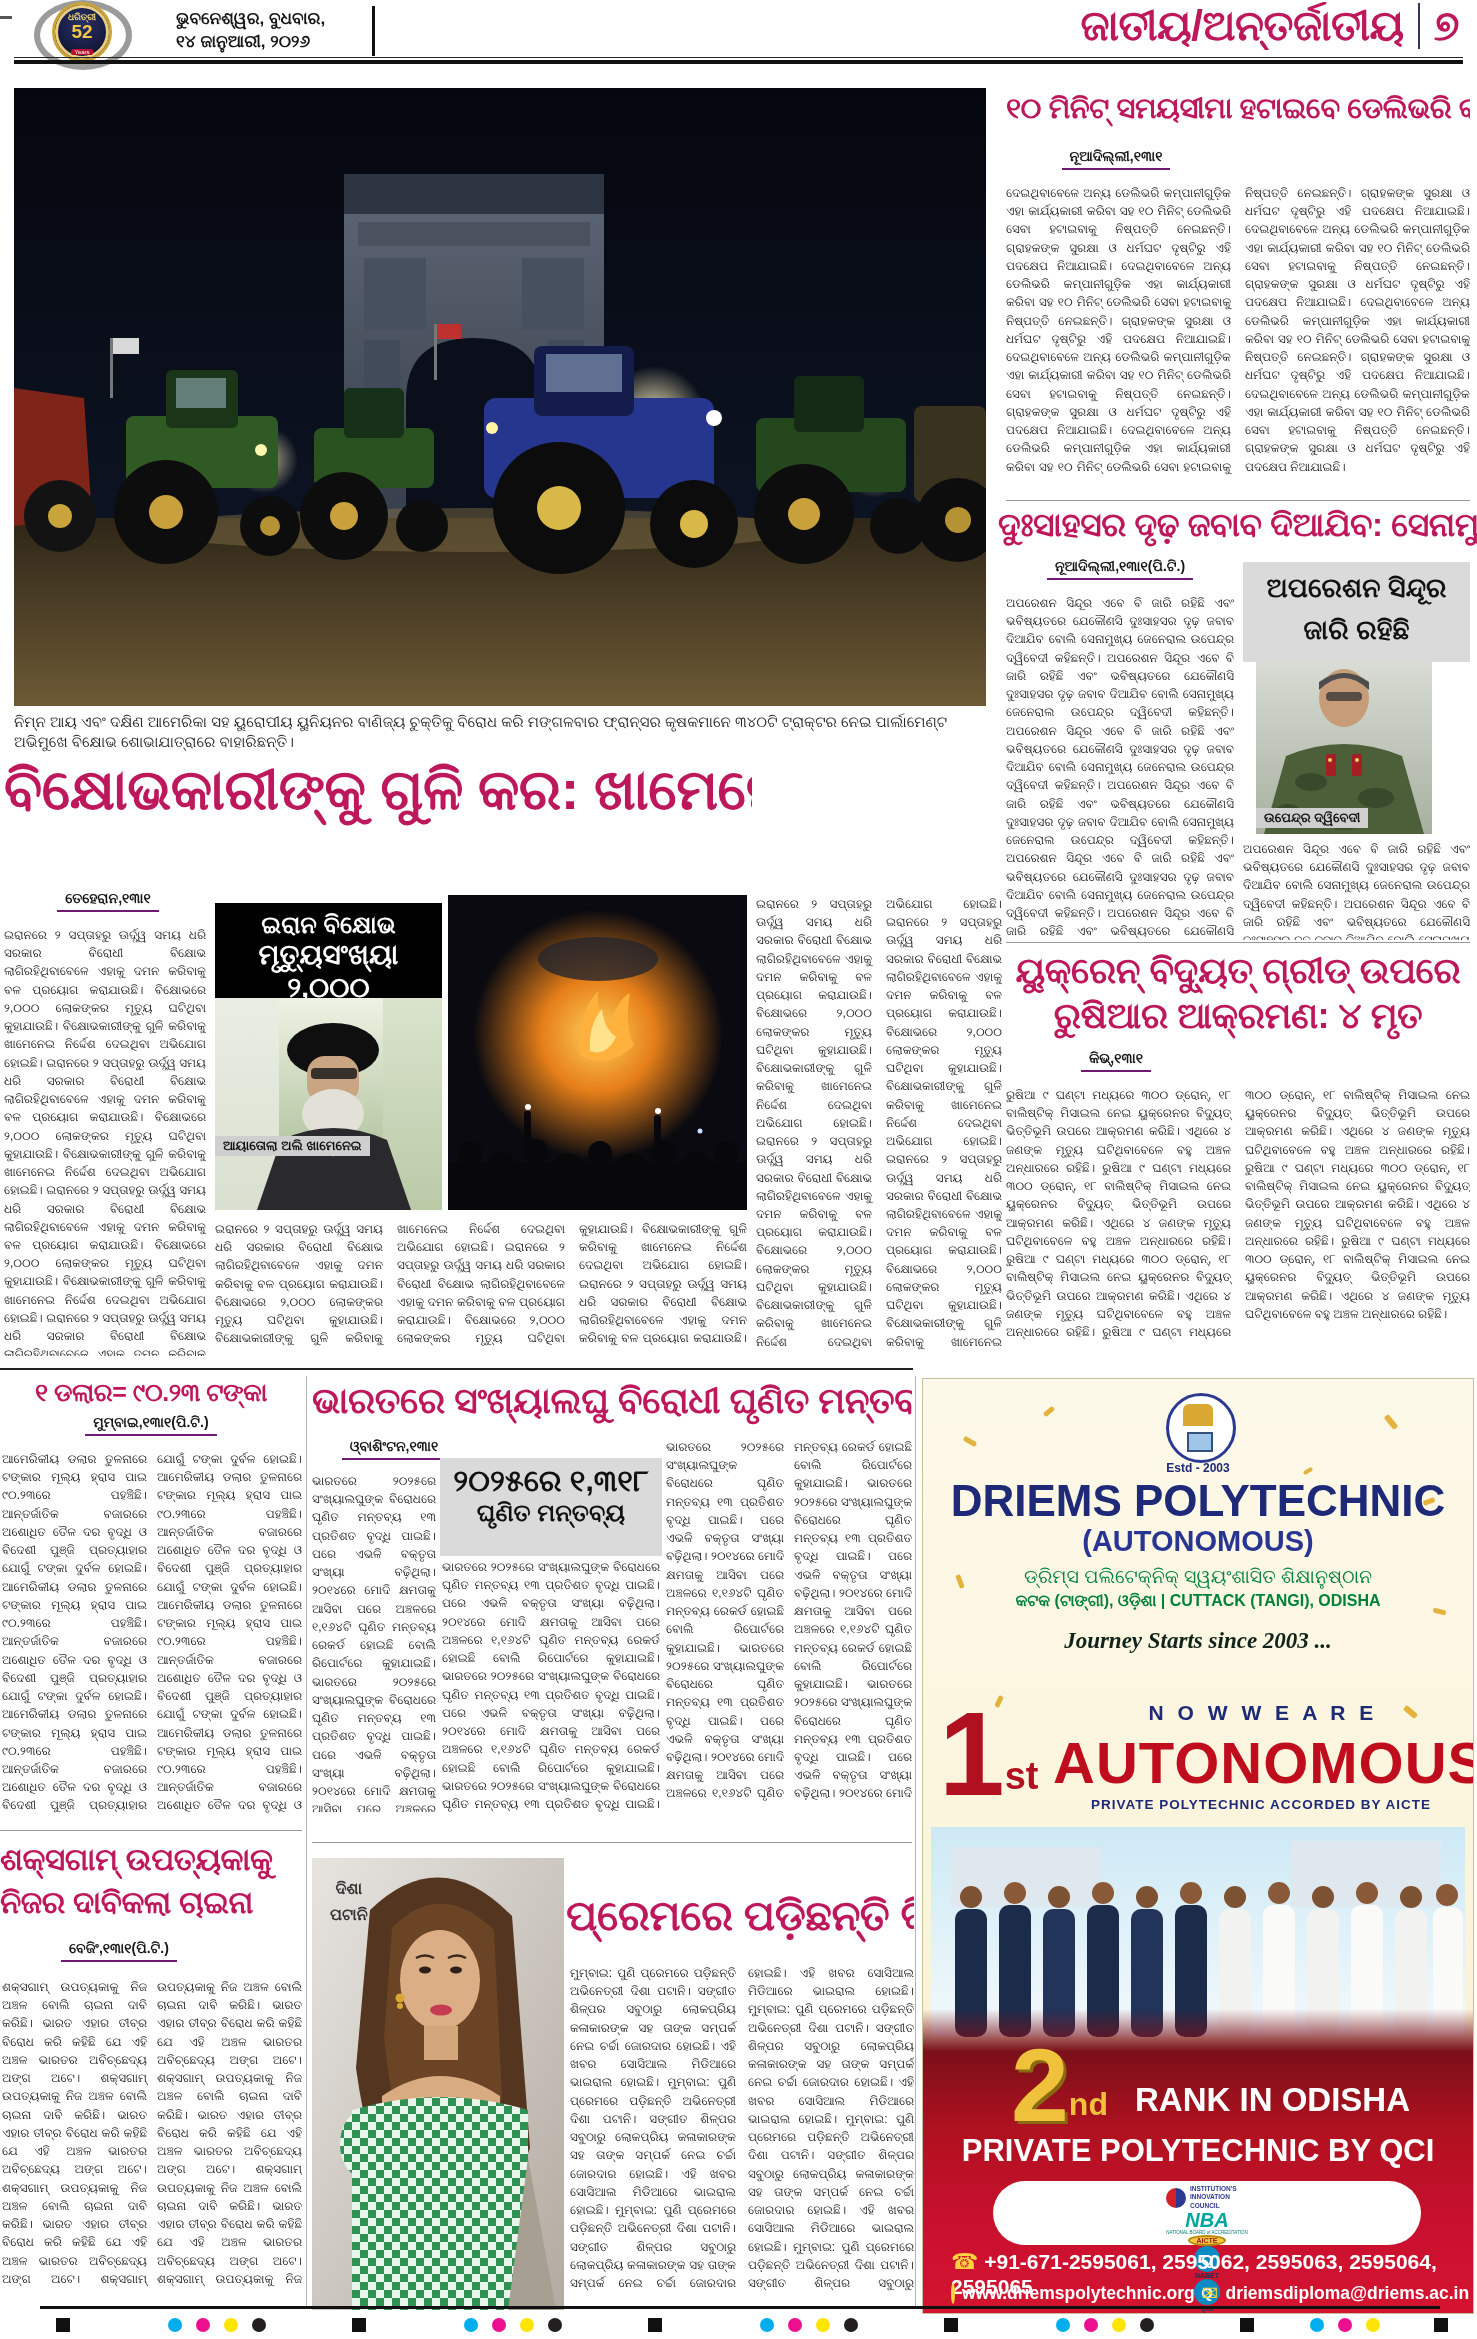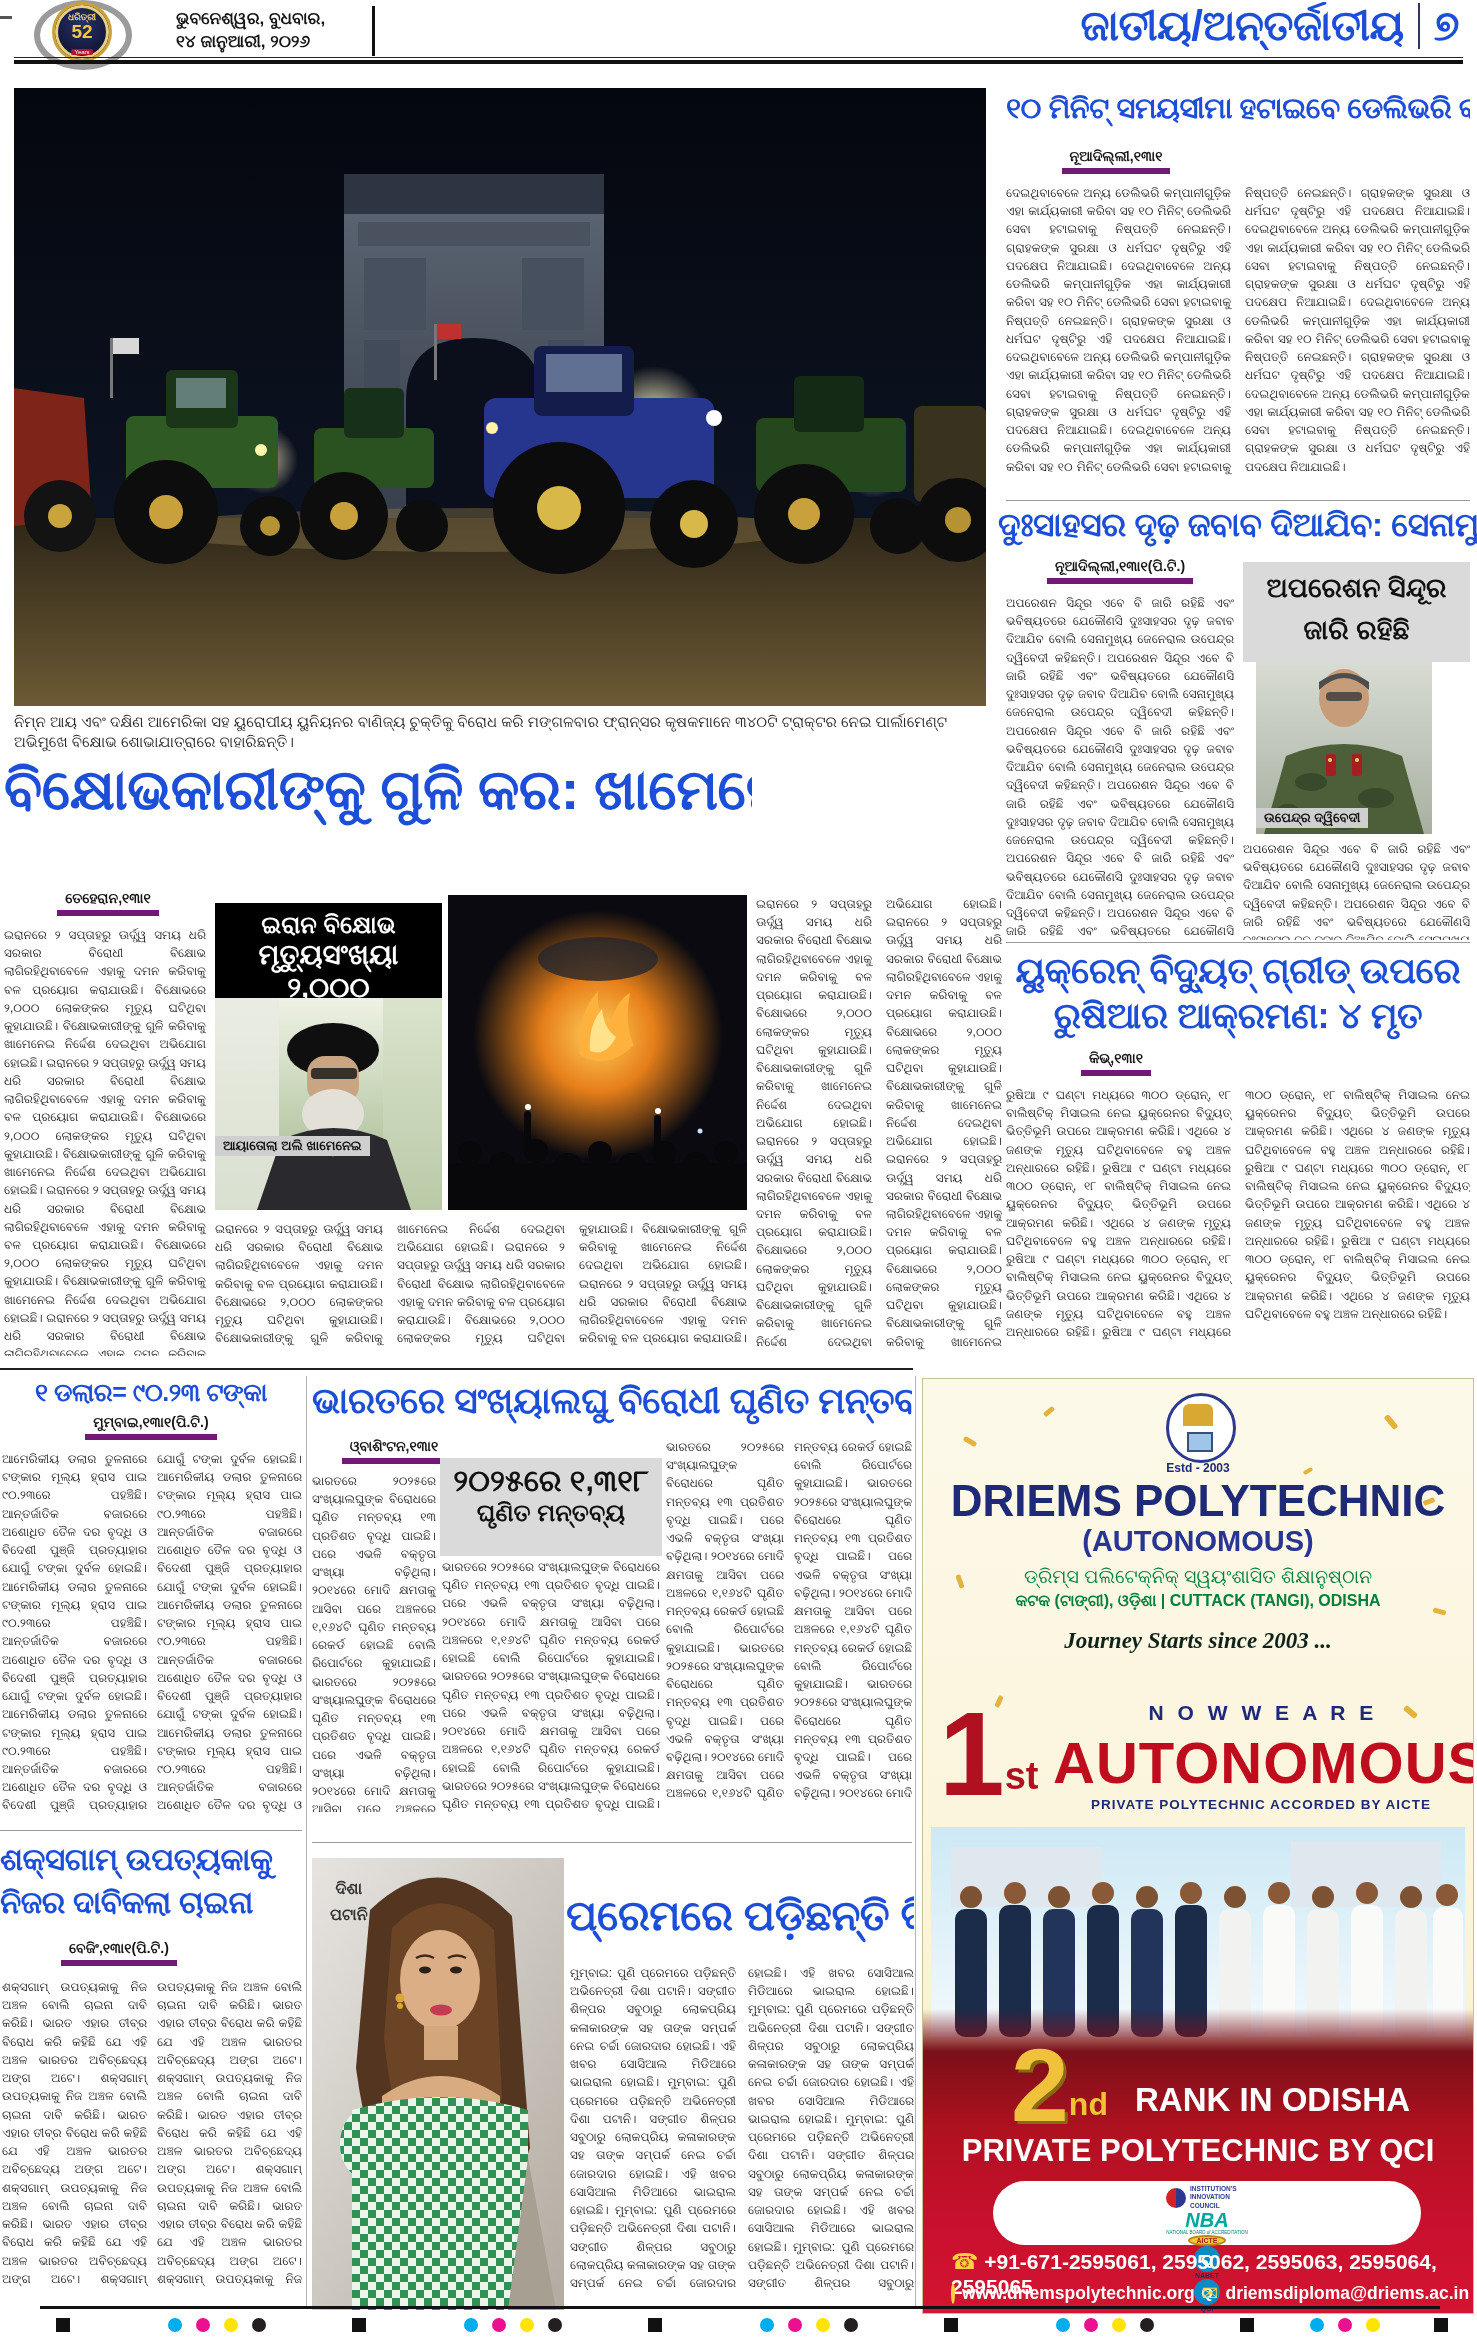--- a/index.html
+++ b/index.html
@@ -1,22 +1,22 @@
 <!DOCTYPE html>
 <html><head>
 <meta charset="utf-8">
 <style>
   html,body{margin:0;padding:0;background:#e8e8e8;}
   .page{position:relative;width:1477px;height:2339px;background:#fff;overflow:hidden;
         font-family:"Liberation Sans","DejaVu Sans",sans-serif;color:#151515;}
   .abs{position:absolute;}
-  .hl{font-weight:bold;color:#1d4ed8;letter-spacing:-0.5px;overflow:hidden;}
+  .hl{font-weight:bold;color:#be185d;letter-spacing:-0.5px;overflow:hidden;}
   .c{text-align:center;}
   .dl{font-weight:bold;font-size:14px;text-align:center;}
-  .dl span{display:inline-block;border-bottom:6px solid #701a75;padding:0 8px 3px;}
+  .dl span{display:inline-block;border-bottom:2px solid #701a75;padding:0 8px 3px;}
   .body{font-size:12px;line-height:1.52;text-align:justify;color:#1c1c1c;overflow:hidden;column-gap:14px;}
   .hline{background:#222;height:2px;}
   .vline{background:#b5b5b5;width:1px;}
   .graybox{background:#dadada;text-align:center;font-weight:bold;color:#111;}
   .blackbox{background:#000;color:#fff;text-align:center;font-weight:bold;}
   .capbox{position:absolute;background:#cfcfcf;color:#111;font-weight:bold;font-size:13px;padding:2px 8px;}
   .photocaption{font-size:15px;color:#242424;line-height:1.35;}
   
   .mast-logo{width:54px;height:54px;border-radius:50%;background:radial-gradient(circle at 50% 35%,#27306b,#121735 70%);
              border:3px solid #caa23a;box-shadow:0 0 0 3px #e7cf86 inset;color:#e9c65b;text-align:center;}

